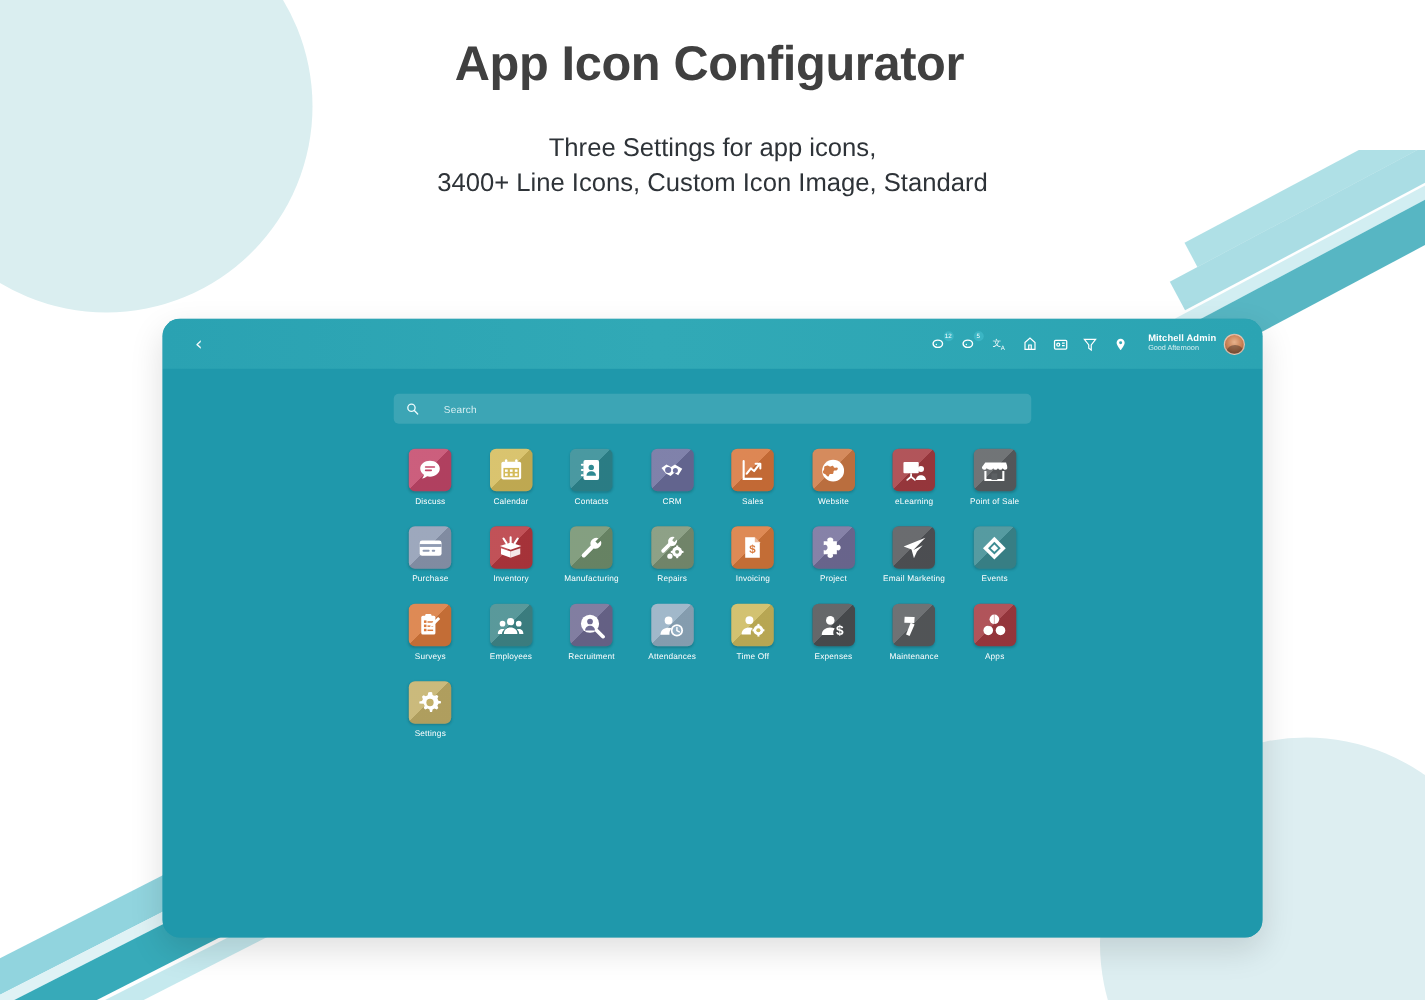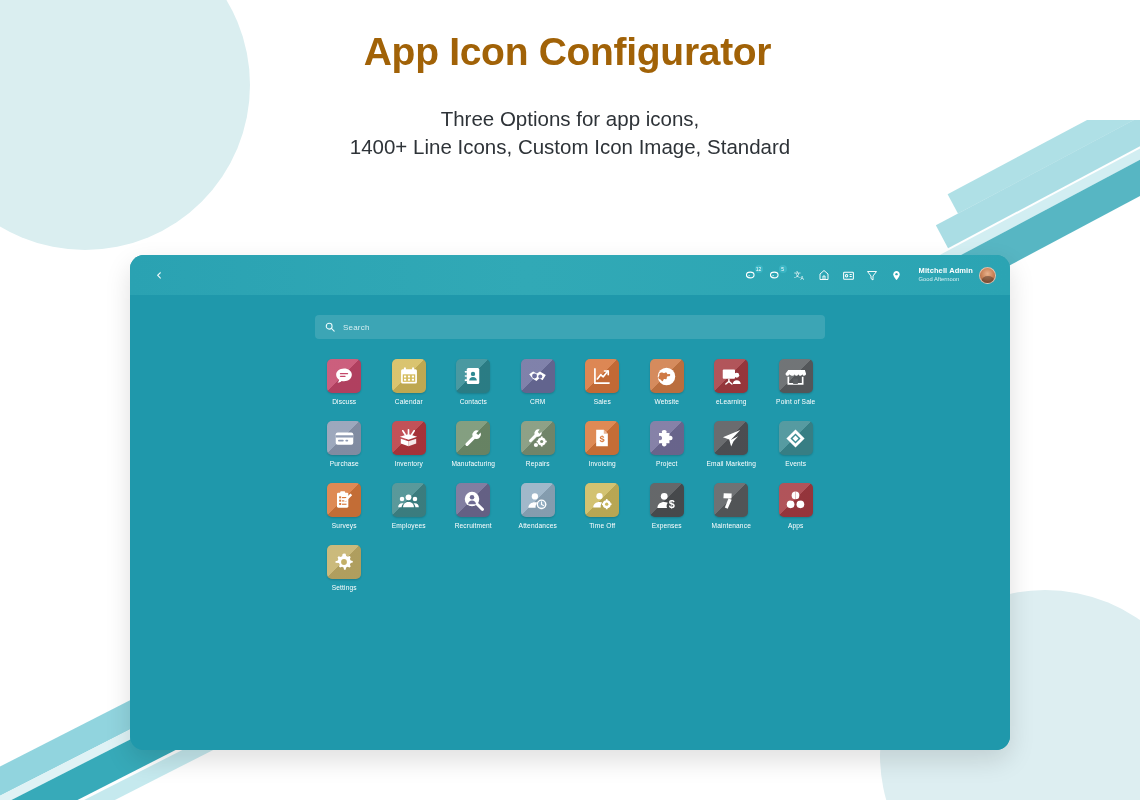--- a/index.html
+++ b/index.html
@@ -146,21 +146,21 @@
   
   #search-bar {
     position: relative;
     margin: 0 auto;
     width: 510px; height: 24px;
     border-radius: 4px;
     background: rgba(255,255,255,0.13);
     display: flex;
     align-items: center;
     padding: 0 10px;
-    gap: 8px;
+    gap: 20px;
     z-index: 3;
     cursor: text;
   }
   #search-icon { color: #e4f6f8; display: flex; }
   #search-input {
     background: transparent;
     border: none;
     outline: none;
     color: #eafafc;
     font-size: 8px;
@@ -214,21 +214,21 @@
     letter-spacing: .15px;
     text-align: center;
     white-space: nowrap;
   }
 
   
   #page-title {
     position: absolute;
     left: 0; right: 5px; top: 30px;
     text-align: center;
-    color: #a16207;
+    color: #404040;
     font-size: 39px;
     font-weight: bold;
     letter-spacing: -0.3px;
     font-family: "Liberation Sans", sans-serif;
   }
   #page-subtitle {
     position: absolute;
     left: 0; right: 0; top: 105px;
     text-align: center;
     color: #2e3338;
@@ -258,22 +258,22 @@
     <g transform="rotate(-27 300 30)">
       <rect x="-60" y="20" width="420" height="26" fill="#7ecdd8" opacity=".85"></rect>
       <rect x="-60" y="46" width="420" height="9" fill="#ddf1f4" opacity=".95"></rect>
       <rect x="-60" y="55" width="420" height="30" fill="#21a1b1" opacity=".9"></rect>
       <rect x="-60" y="88" width="420" height="14" fill="#b7e3ea" opacity=".8"></rect>
     </g>
   </svg>
 
   <div id="page-title">App Icon Configurator</div>
   <div id="page-subtitle">
-    <div>Three Options for app icons,</div>
-    <div>1400+ Line Icons, Custom Icon Image, Standard</div>
+    <div>Three Settings for app icons,</div>
+    <div>3400+ Line Icons, Custom Icon Image, Standard</div>
   </div>
 
   <div id="window">
 
     <svg class="facet" style="left:0;top:0;width:880px;height:495px;" viewBox="0 0 880 495">
       <polygon points="150,0 430,0 290,160" fill="#ffffff" opacity=".035"></polygon>
       <polygon points="430,0 720,0 560,200" fill="#ffffff" opacity=".025"></polygon>
       <polygon points="720,0 880,0 880,130" fill="#ffffff" opacity=".03"></polygon>
       <polygon points="0,260 250,495 0,495" fill="#ffffff" opacity=".03"></polygon>
       <polygon points="250,495 500,260 760,495" fill="#ffffff" opacity=".022"></polygon>

